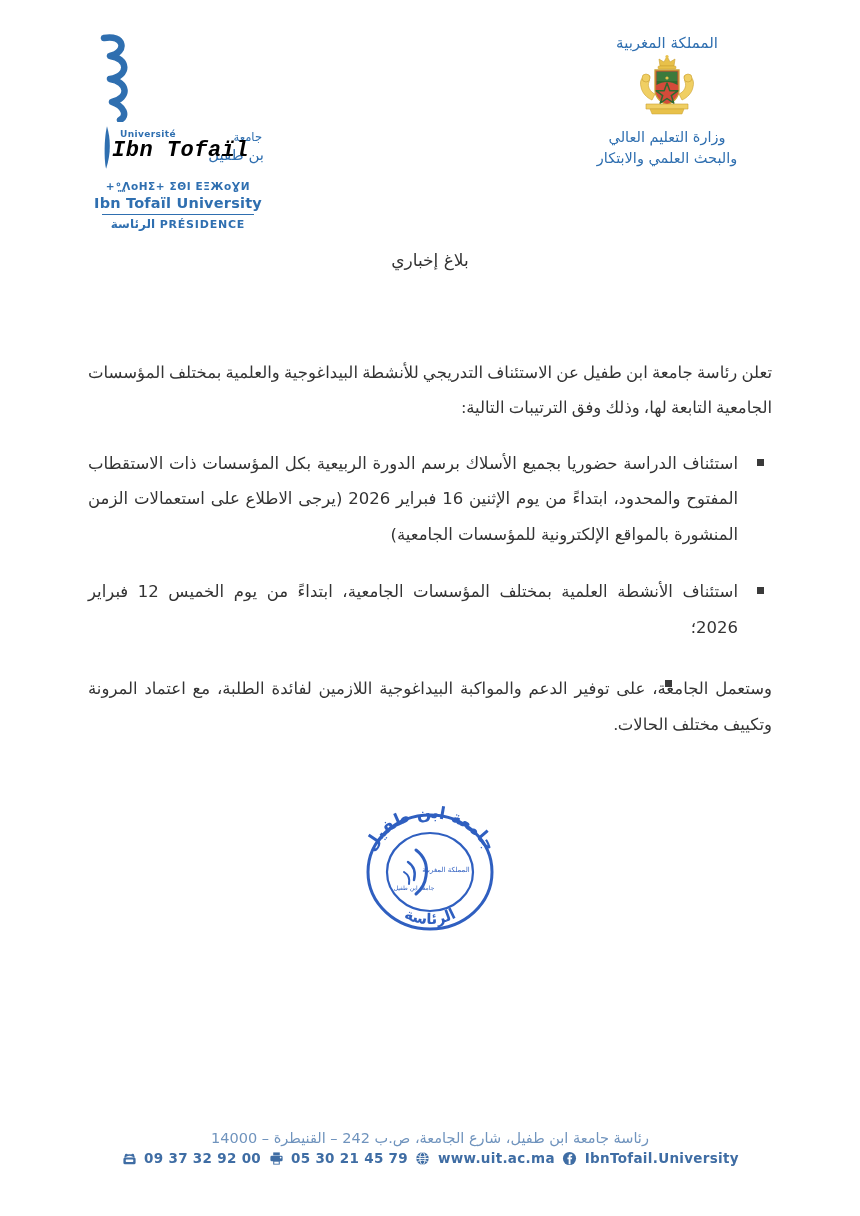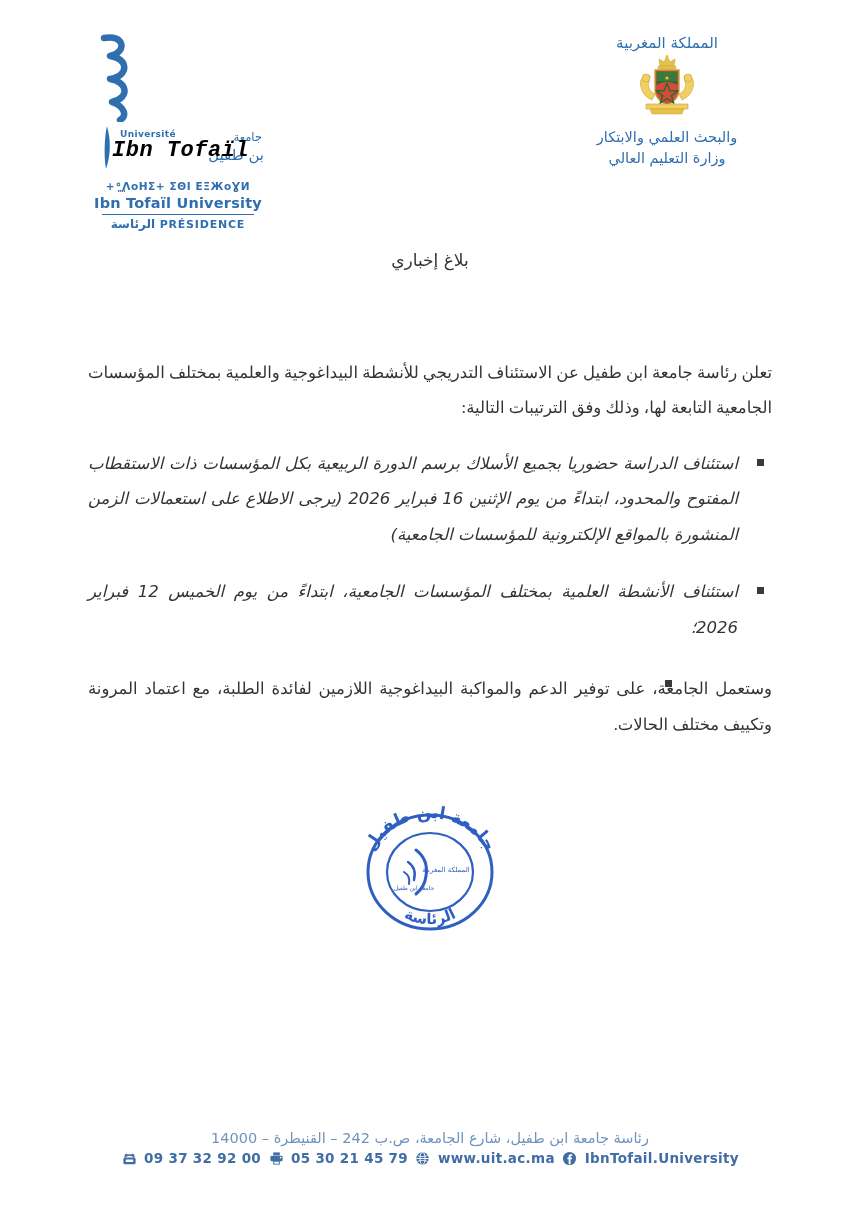--- a/index.html
+++ b/index.html
@@ -191,21 +191,20 @@
   }
   ul.bullets > li {
     position: relative;
     font-size: 16.5px;
     line-height: 2.15;
     color: #333333;
     text-align: justify;
     text-align-last: right;
     padding-right: 34px;
     margin-bottom: 22px;
-    font-style: italic;
   }
   ul.bullets > li .marker {
     position: absolute;
     right: 8px;
     top: 13px;
     width: 7px;
     height: 7px;
     background: #3a3a3a;
   }
   ul.bullets > li.indented {
@@ -312,22 +311,22 @@
         <path d="M26.5 27 L47.5 27 L47.5 31 C 41 27, 33 27, 26.5 31 Z" fill="#2f6a2f"></path>
         <circle cx="37" cy="24" r="1.6" fill="#e8c14a"></circle>
 
         <path d="M37 29 L39.8 36.8 L47.8 36.8 L41.3 41.6 L43.8 49.2 L37 44.5 L30.2 49.2 L32.7 41.6 L26.2 36.8 L34.2 36.8 Z" fill="none" stroke="#2f6a2f" stroke-width="1.5" stroke-linejoin="round"></path>
 
         <path d="M16 50 L58 50 L58 55 L16 55 Z" fill="#f0cf63" stroke="#c9a033" stroke-width="0.6"></path>
         <path d="M20 55 L54 55 L52 60 L22 60 Z" fill="#e8c14a" stroke="#c9a033" stroke-width="0.5"></path>
       </svg>
 
       <div class="ministry">
+        <div>وزارة التعليم العالي</div>
         <div>والبحث العلمي والابتكار</div>
-        <div>وزارة التعليم العالي</div>
       </div>
     </div>
   </div>
 
   <div class="doc-title">بلاغ إخباري</div>
 
   <div class="content">
 
     <p class="para">تعلن رئاسة جامعة ابن طفيل عن الاستئناف التدريجي للأنشطة البيداغوجية والعلمية بمختلف المؤسسات الجامعية التابعة لها، وذلك وفق الترتيبات التالية:</p>
 

